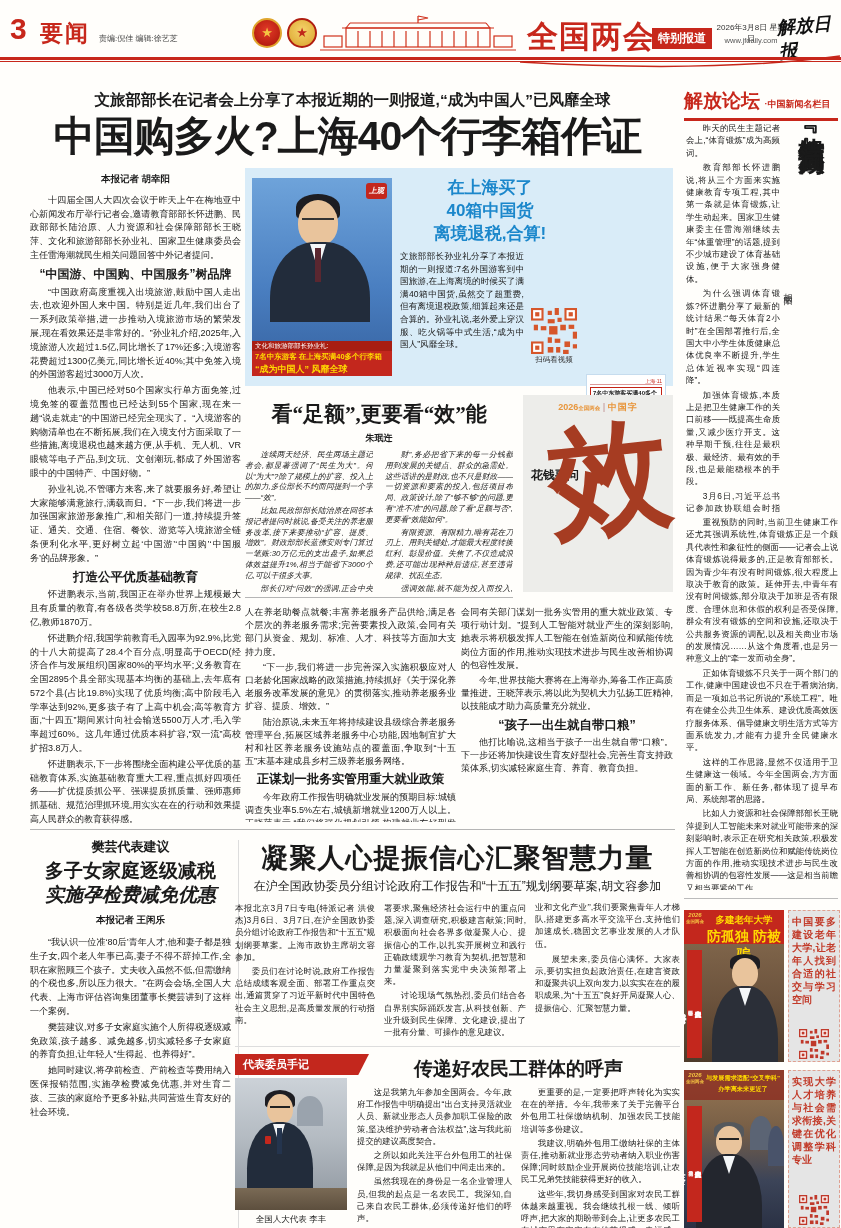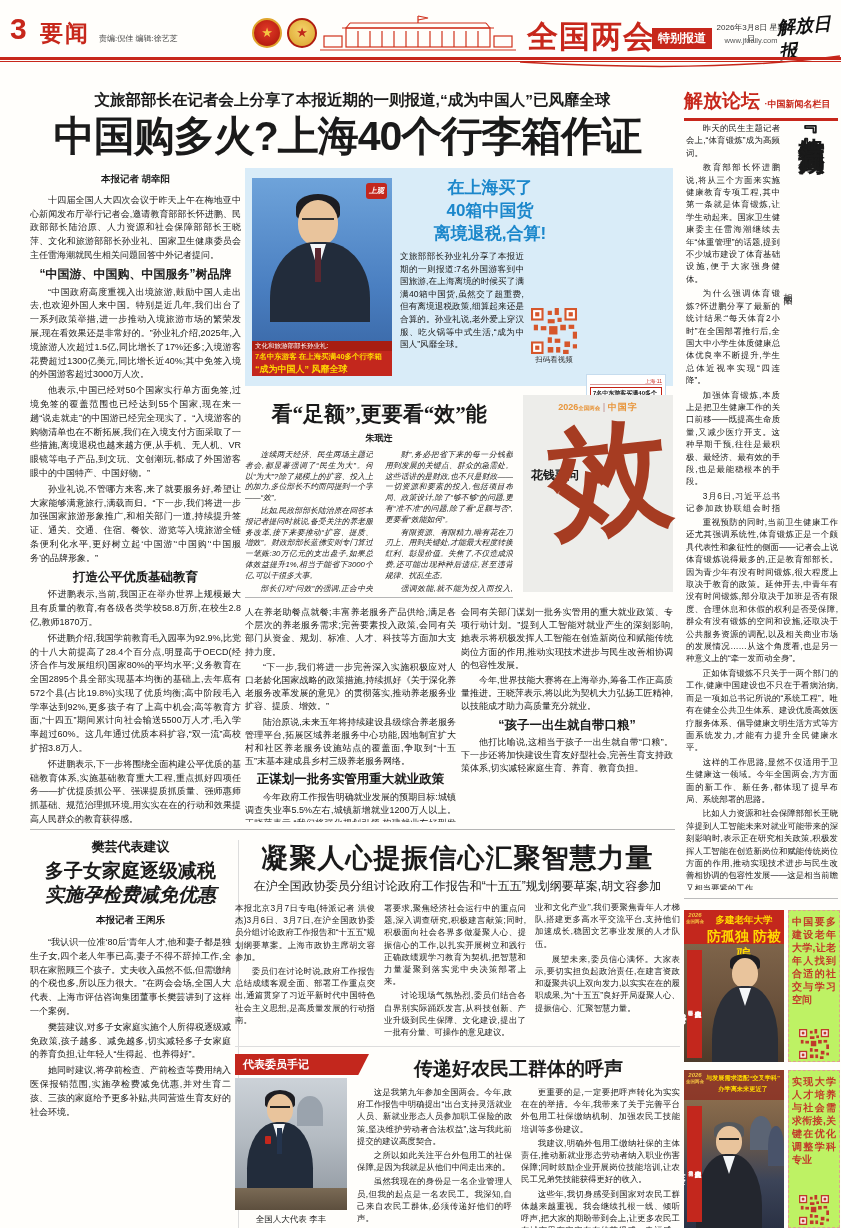--- a/index.html
+++ b/index.html
@@ -24,21 +24,21 @@
   .photo{position:relative;overflow:hidden;}
   .head{position:absolute;background:#e9c49c;border-radius:50% 50% 46% 46%;}
   .hair{position:absolute;background:#1d1d22;border-radius:50% 50% 20% 20%;}
   .suit{position:absolute;background:#222c3b;border-radius:45% 45% 0 0/70% 70% 0 0;}
   .shirt{position:absolute;background:#f4f6f8;}
   .tie{position:absolute;background:#5a2730;}
   .capline{display:block;line-height:1.25;padding:1px 3px;}
   
   .qr{display:block;}
   
-  .cardquote{background:#bef264;border:1px dashed #dfa090;}
+  .cardquote{background:#e5e5e5;border:1px dashed #dfa090;}
   .ribbon{position:absolute;background:#c3271d;color:#fff;display:flex;flex-direction:column;align-items:center;}
   .minibar{background:repeating-linear-gradient(180deg,#c9c9c9 0 1px,transparent 1px 3.5px);}
 </style>
 </head>
 <body>
 
 <div id="page">
 
   <svg width="0" height="0" style="position:absolute">
       <defs>

